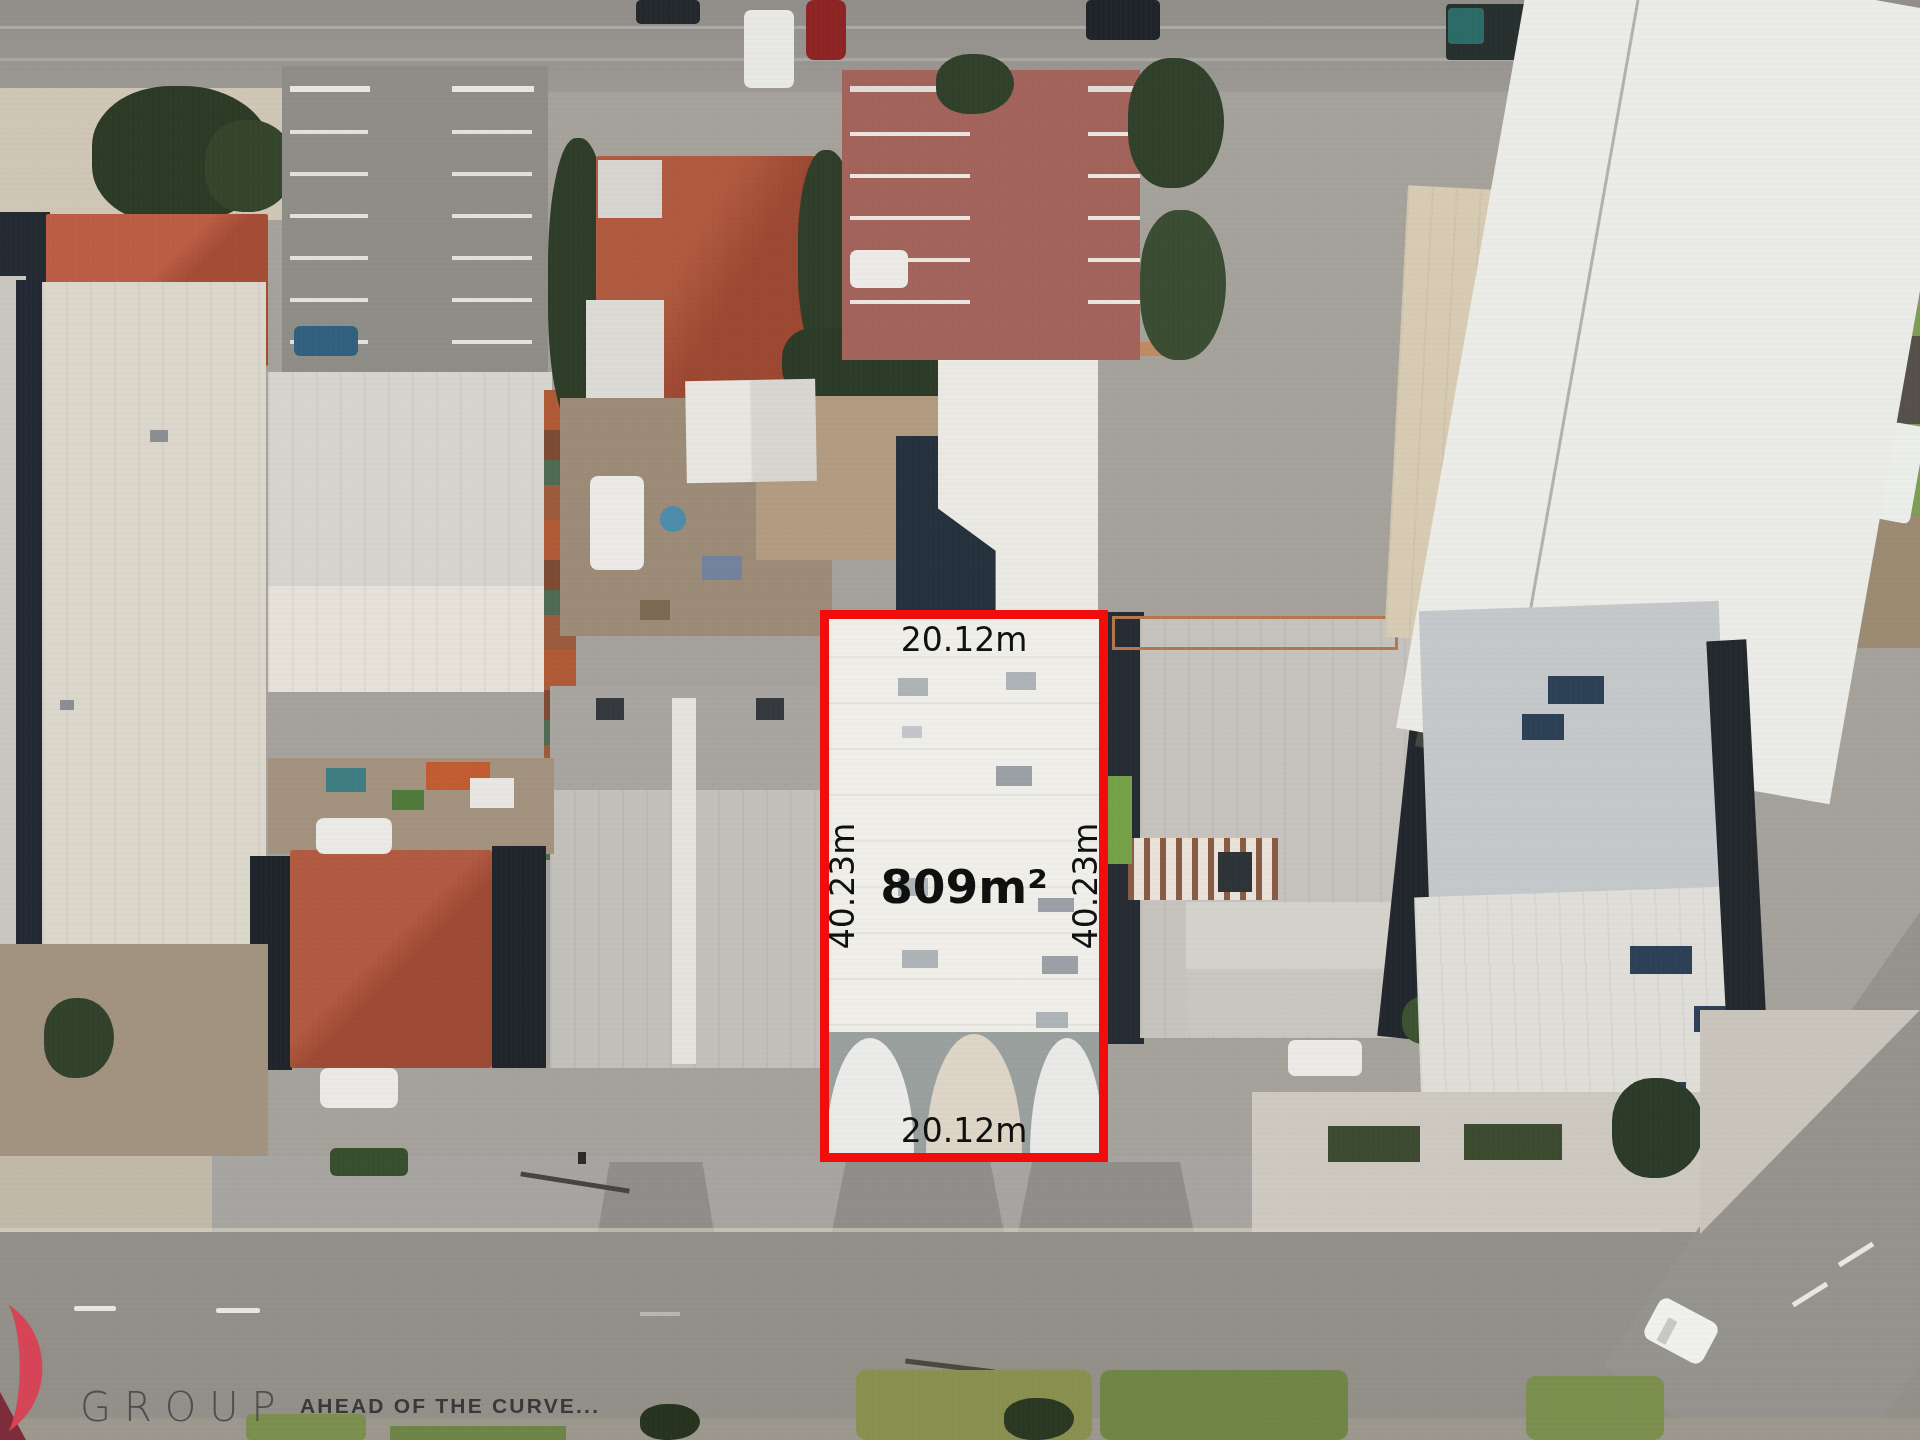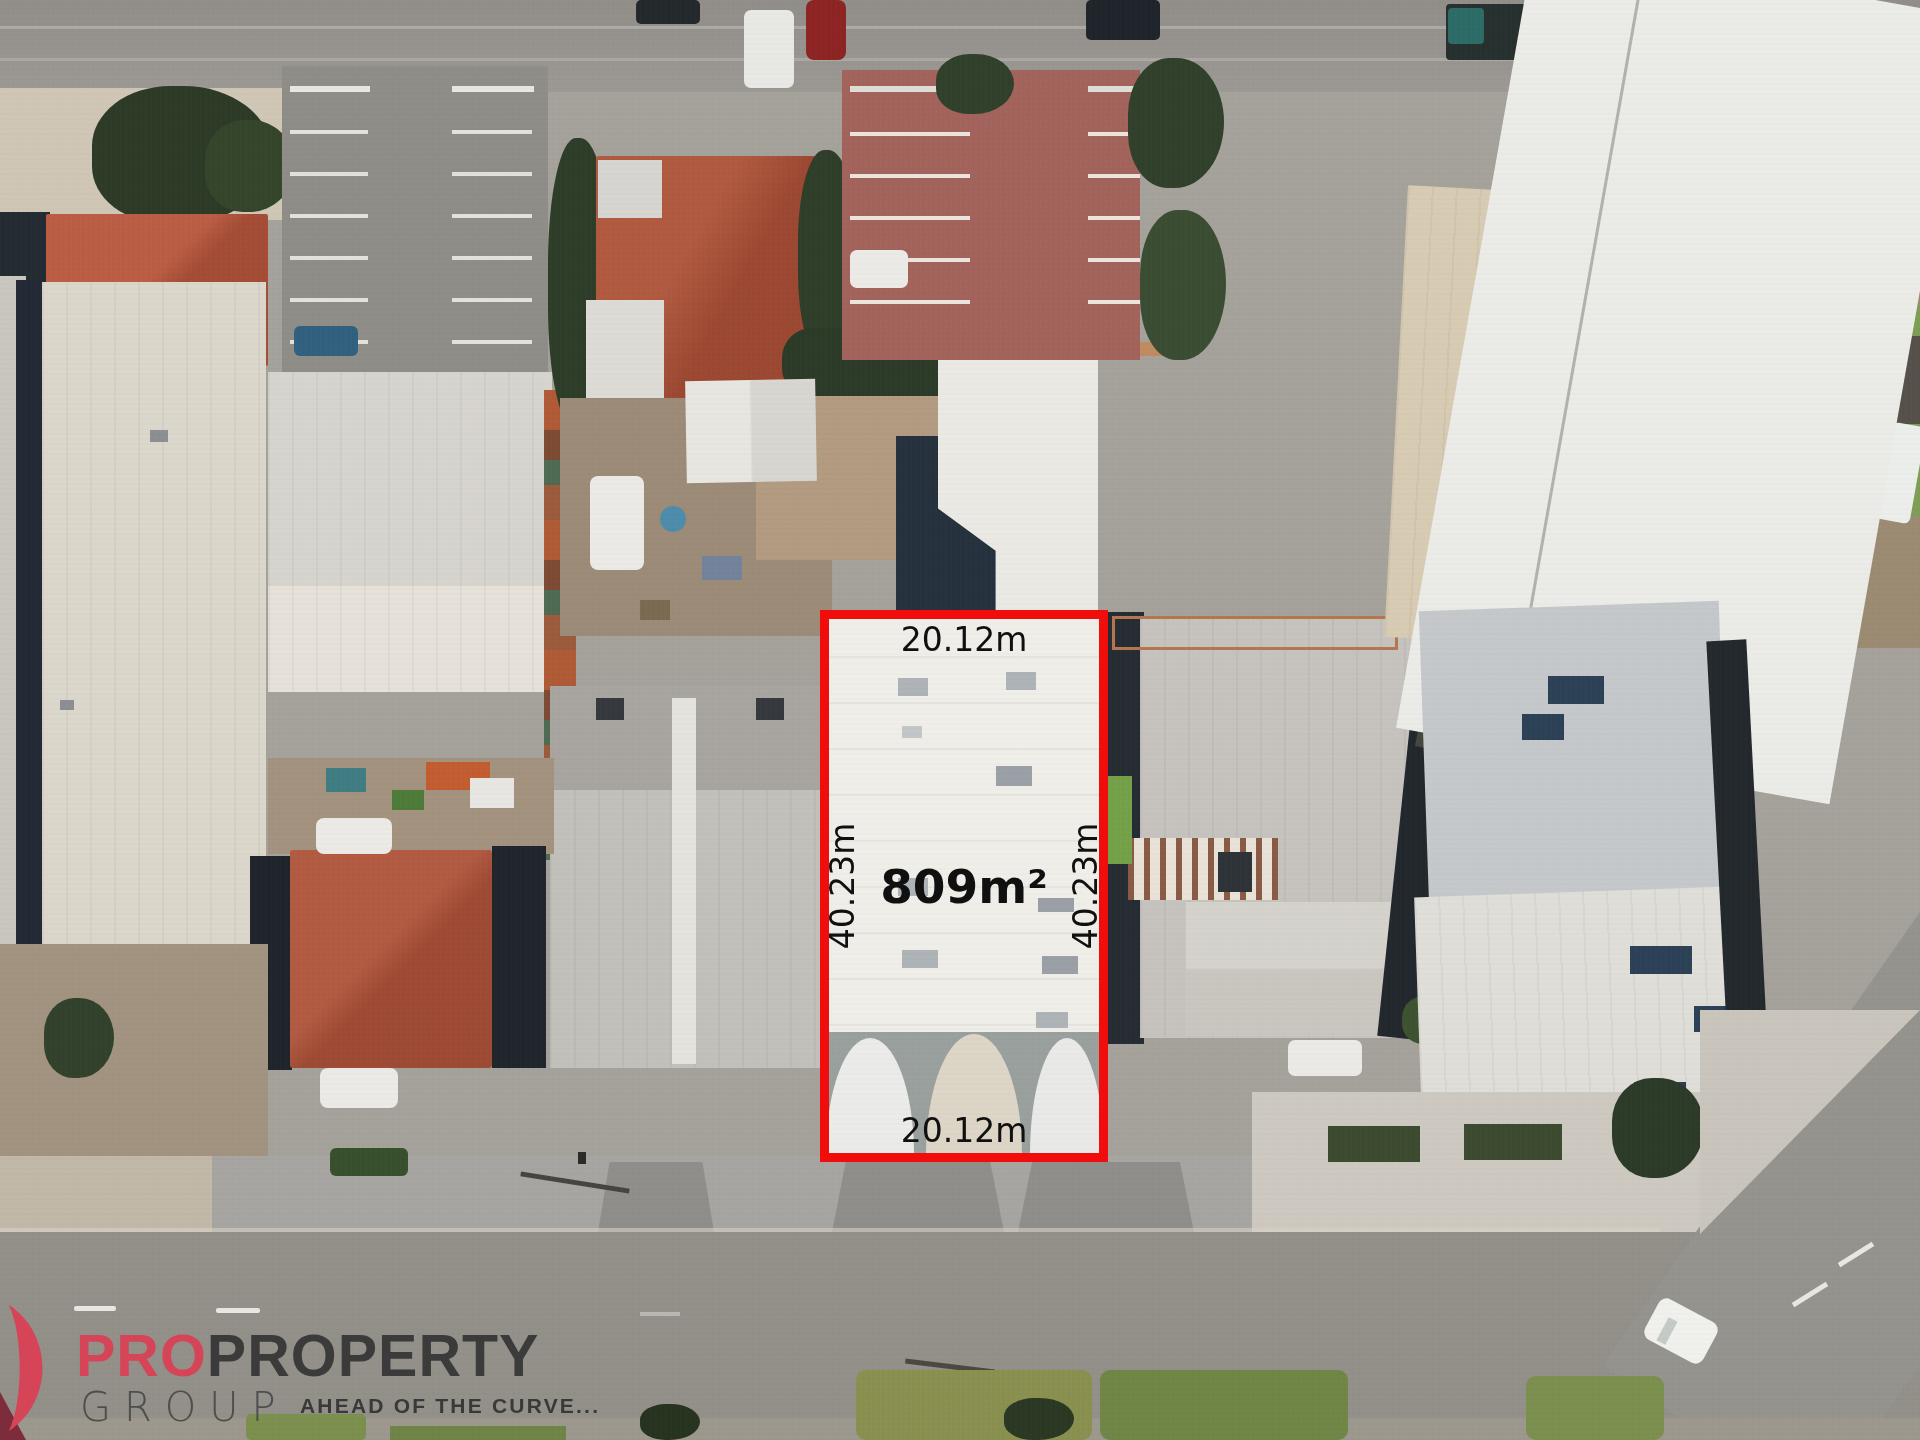--- a/index.html
+++ b/index.html
@@ -214,19 +214,16 @@
     <div class="dim dim-bottom">20.12m</div>
     <div class="dim dim-left">40.23m</div>
     <div class="dim dim-right">40.23m</div>
     <div class="area-label">809m²</div>
   </div>
 
   <svg class="swoosh" viewBox="0 0 60 150" xmlns="http://www.w3.org/2000/svg">
     <path d="M10,2 C62,36 62,114 10,148 C27,114 27,36 10,2 Z" fill="currentColor"></path>
   </svg>
   <div class="s" style="left:0;top:1392px;width:26px;height:48px;background:#7c2c3a;clip-path:polygon(0 0,0 100%,100% 100%);z-index:59;"></div>
-  <div class="logo-word">
-    <span class="pro">PRO</span><span class="prop">PROPERTY</span>
-  </div>
   <div class="logo-group">GROUP</div>
   <div class="logo-tag">AHEAD OF THE CURVE...</div>
 
 </div>
 
 </body></html>

